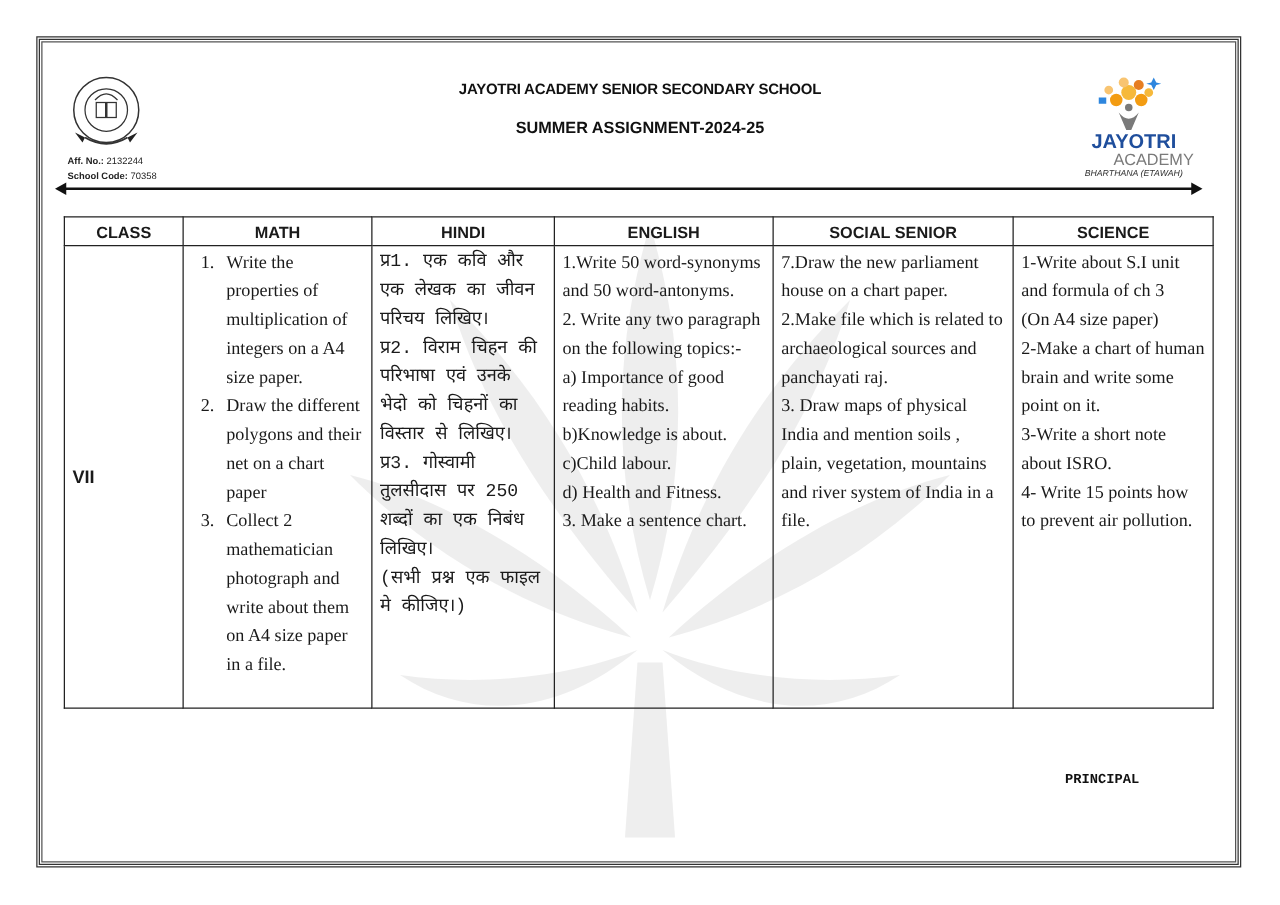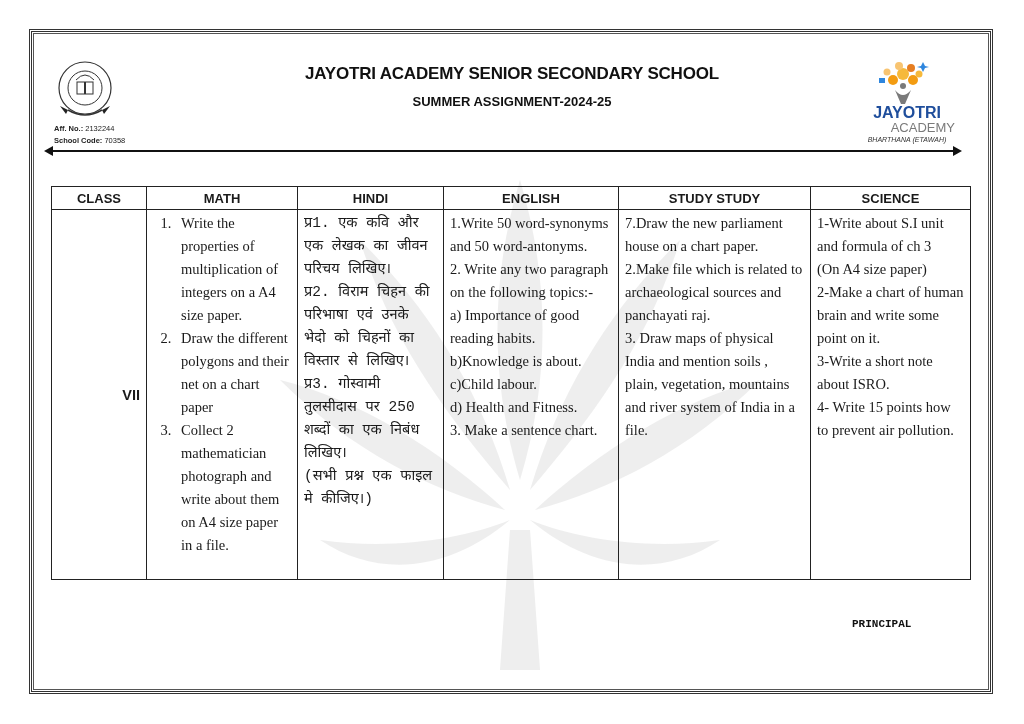--- a/index.html
+++ b/index.html
@@ -3,32 +3,32 @@
 <meta charset="utf-8">
 <style>
   html, body { margin:0; padding:0; background:#ffffff; }
   body { width:1024px; height:724px; position:relative; overflow:hidden; font-family:"Liberation Serif", serif; color:#1a1a1a; }
   .outer-border { position:absolute; left:29px; top:29px; width:964px; height:665px; border:3px double #333; box-sizing:border-box; }
   .inner-line { position:absolute; left:33px; top:33px; width:956px; height:657px; border:1px solid #555; box-sizing:border-box; }
   .watermark { position:absolute; left:240px; top:160px; width:560px; height:530px; opacity:0.12; }
   .cbse-logo { position:absolute; left:54px; top:60px; width:62px; height:62px; }
   .aff { position:absolute; left:54px; top:123px; font-family:"Liberation Sans", sans-serif; font-size:7.5px; color:#222; line-height:12px; }
   .aff b { font-weight:bold; }
-  .title-1 { position:absolute; left:0; width:1024px; top:64px; text-align:center; font-family:"Liberation Sans", sans-serif; font-weight:bold; font-size:17px; letter-spacing:-0.2px; color:#111; }
+  .title-1 { position:absolute; left:0; width:1024px; top:64px; text-align:center; font-family:"Liberation Sans", sans-serif; font-weight:bold; font-size:12px; letter-spacing:-0.2px; color:#111; }
   .title-2 { position:absolute; left:0; width:1024px; top:94px; text-align:center; font-family:"Liberation Sans", sans-serif; font-weight:bold; font-size:13px; color:#111; }
   .jay-logo { position:absolute; left:855px; top:52px; width:110px; height:90px; }
   .jay-sub { position:absolute; left:852px; top:136px; width:110px; text-align:center; font-family:"Liberation Sans", sans-serif; font-style:italic; font-size:7px; color:#333; }
   .arrow-line { position:absolute; left:48px; top:150px; width:910px; height:2px; background:#111; }
   .arrow-left { position:absolute; left:44px; top:146px; width:0; height:0; border-top:5px solid transparent; border-bottom:5px solid transparent; border-right:9px solid #111; }
   .arrow-right { position:absolute; left:953px; top:146px; width:0; height:0; border-top:5px solid transparent; border-bottom:5px solid transparent; border-left:9px solid #111; }
-  table.assign { position:absolute; left:51px; top:186px; border-collapse:collapse; table-layout:fixed; width:919px; }
+  table.assign { position:absolute; left:51px; top:173px; border-collapse:collapse; table-layout:fixed; width:919px; }
   table.assign th, table.assign td { border:1.5px solid #222; }
   table.assign th { height:22px; font-family:"Liberation Sans", sans-serif; font-weight:bold; font-size:13px; text-align:center; padding:0; }
   table.assign td { vertical-align:top; padding:2px 6px 0 6px; font-size:14.5px; line-height:23px; height:370px; box-sizing:border-box; }
-  td.cls { vertical-align:middle !important; text-align:right; font-family:"Liberation Sans", sans-serif; font-weight:bold; font-size:13px; }
+  td.cls { vertical-align:middle !important; text-align:left; font-family:"Liberation Sans", sans-serif; font-weight:bold; font-size:13px; }
   ol.math { margin:0; padding-left:22px; }
   ol.math li { padding-left:6px; }
   .hindi { font-family:Liberation Mono, monospace; font-size:12.5px; line-height:22.5px; padding-top:2px; }
   .line { display:block; }
   .principal { position:absolute; left:852px; top:618px; font-family:Liberation Mono, monospace; font-weight:bold; font-size:11px; color:#111; }
 </style>
 </head>
 <body>
 
 <div class="outer-border"></div>
@@ -96,21 +96,21 @@
       <col style="width:175px">
       <col style="width:192px">
       <col style="width:160px">
   </colgroup>
   <thead>
     <tr>
       <th>CLASS</th>
       <th>MATH</th>
       <th>HINDI</th>
       <th>ENGLISH</th>
-      <th>STUDY STUDY</th>
+      <th>SOCIAL SENIOR</th>
       <th>SCIENCE</th>
     </tr>
   </thead>
   <tbody>
     <tr>
       <td class="cls">VII</td>
       <td>
         <ol class="math">
           <li>Write the properties of multiplication of integers on a A4 size paper.</li>
           <li>Draw the different polygons and their net on a chart paper</li>

